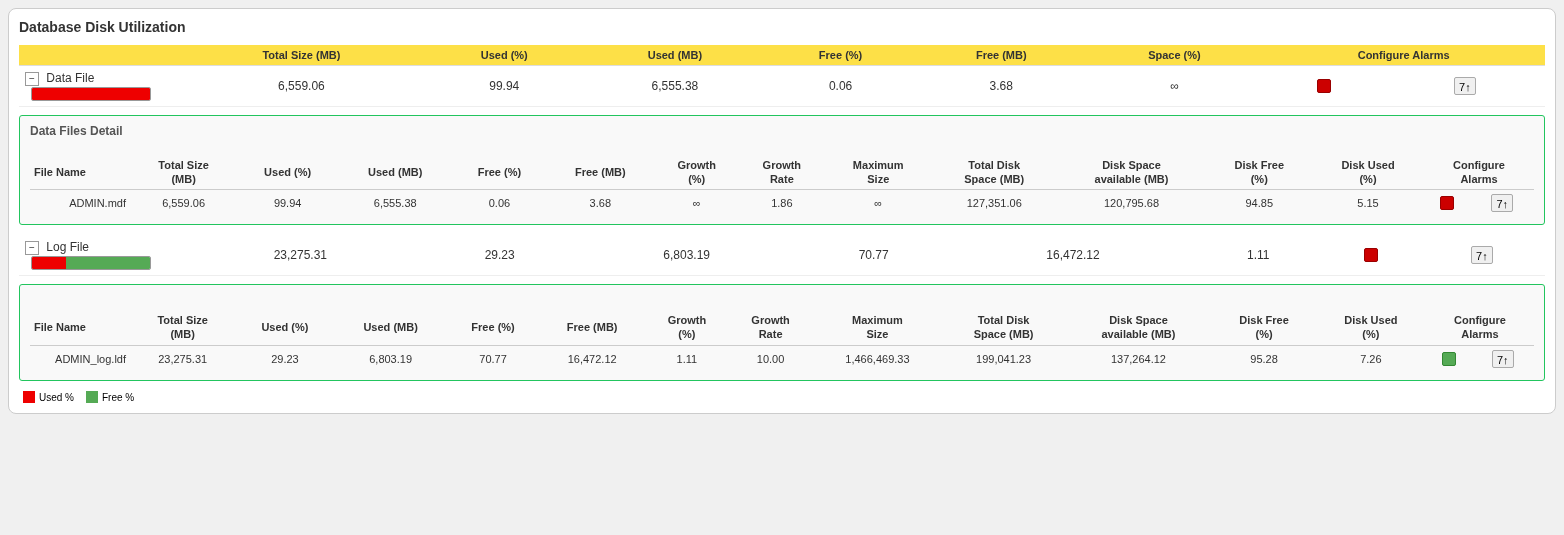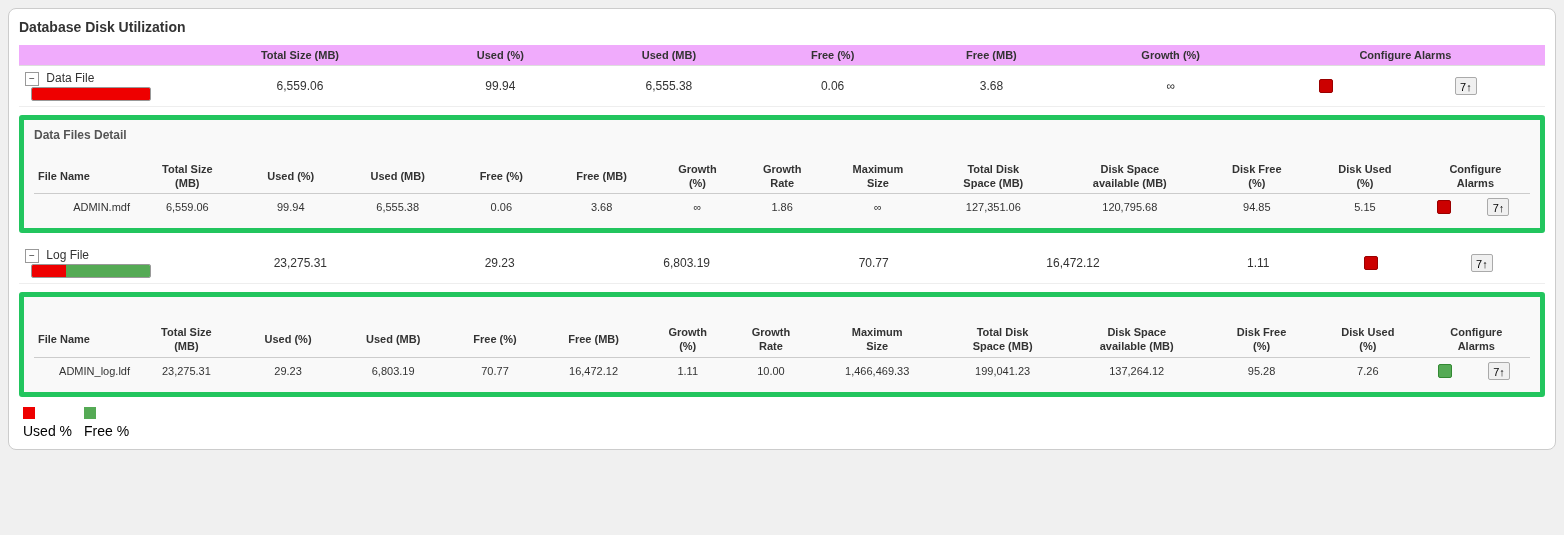--- a/index.html
+++ b/index.html
@@ -1,56 +1,56 @@
 <!DOCTYPE html>
 <html><head>
   <meta charset="utf-8">
   <style>
     * { box-sizing: border-box; margin: 0; padding: 0; }
     body { font-family: Arial, sans-serif; font-size: 12px; background: #f0f0f0; padding: 8px; }
     .main-container { background: #fff; border: 1px solid #ccc; border-radius: 8px; padding: 10px; }
     .main-title { font-size: 14px; font-weight: bold; margin-bottom: 10px; color: #333; }
     .summary-table { width: 100%; border-collapse: collapse; margin-bottom: 8px; }
-    .summary-table th { text-align: center; font-weight: bold; font-size: 11px; padding: 4px 6px; color: #333; background: #f0abfc; border-bottom: 1px solid #ddd; }
+    .summary-table th { text-align: center; font-weight: bold; font-size: 11px; padding: 4px 6px; color: #333; background: #fde047; border-bottom: 1px solid #ddd; }
     .summary-table td { text-align: center; font-size: 12px; padding: 5px 6px; color: #333; }
     .summary-table td.left-align { text-align: left; }
-    .detail-section { background: #f9f9f9; border: 5px solid #22c55e; border-radius: 3px; margin-bottom: 10px; padding: 8px 10px; }
+    .detail-section { background: #f9f9f9; border: 1px solid #22c55e; border-radius: 3px; margin-bottom: 10px; padding: 8px 10px; }
     .detail-title { font-size: 12px; font-weight: bold; color: #555; margin-bottom: 8px; }
     .detail-table { width: 100%; border-collapse: collapse; margin-top: 17px; }
     .detail-table th { text-align: center; font-size: 11px; font-weight: bold; padding: 3px 4px; color: #333; border-bottom: 1px solid #ccc; line-height: 1.3; }
     .detail-table td { text-align: center; font-size: 11px; padding: 4px 4px; color: #333; }
     .detail-table td.left-align { text-align: right; }
     .bar-container { display: inline-flex; width: 120px; height: 14px; border: 1px solid #999; border-radius: 2px; overflow: hidden; vertical-align: middle; margin-left: 6px; }
     .bar-red { background: #e00; height: 100%; }
     .bar-green { background: #5a5; height: 100%; }
     .expand-icon { display: inline-block; width: 14px; height: 14px; border: 1px solid #999; background: #fff; text-align: center; line-height: 12px; font-size: 10px; cursor: pointer; margin-right: 4px; vertical-align: middle; }
     .alarm-icon { display: inline-block; width: 14px; height: 14px; background: #c00; border: 1px solid #900; border-radius: 2px; vertical-align: middle; }
     .alarm-green { background: #5a5; border-color: #383; }
     .config-btn { display: inline-block; width: 22px; height: 18px; background: #f0f0f0; border: 1px solid #aaa; border-radius: 2px; text-align: center; line-height: 18px; font-size: 11px; cursor: pointer; vertical-align: middle; }
     .row-file { border-bottom: 1px solid #eee; }
     .legend { display: flex; align-items: center; gap: 12px; margin-top: 8px; padding-left: 4px; }
-    .legend-item { display: flex; align-items: flex-start; gap: 4px; font-size: 14px; flex-direction: column; }
+    .legend-item { display: flex; align-items: flex-end; gap: 4px; font-size: 10px; }
     .legend-box { width: 12px; height: 12px; display: inline-block; }
   </style>
 </head>
 <body>
 
 <div class="main-container">
   <div class="main-title">Database Disk Utilization</div>
 
   <table class="summary-table">
     <thead>
       <tr>
         <th style="width:160px;text-align:left;"></th>
         <th>Total Size (MB)</th>
         <th>Used (%)</th>
         <th>Used (MB)</th>
         <th>Free (%)</th>
         <th>Free (MB)</th>
-        <th>Growth (%)</th>
+        <th>Space (%)</th>
         <th colspan="2">Configure Alarms</th>
       </tr>
     </thead>
     <tbody>
 
       <tr class="row-file">
         <td class="left-align">
           <span class="expand-icon">−</span>
           <span>Data File</span>
           <span class="bar-container">

